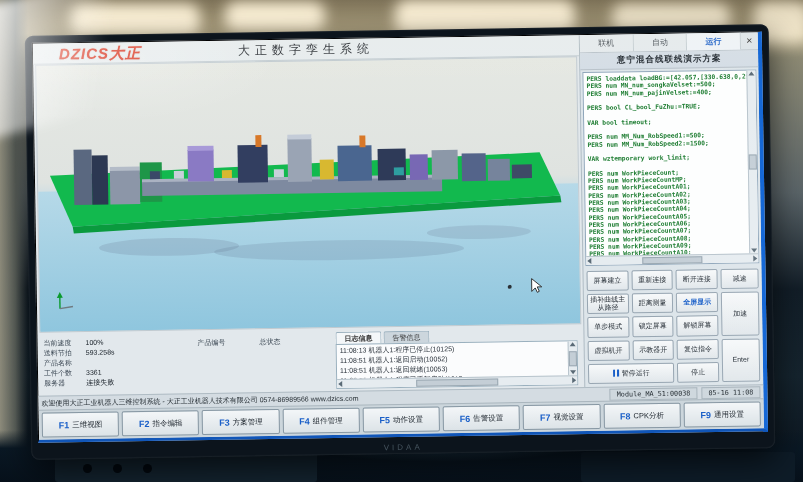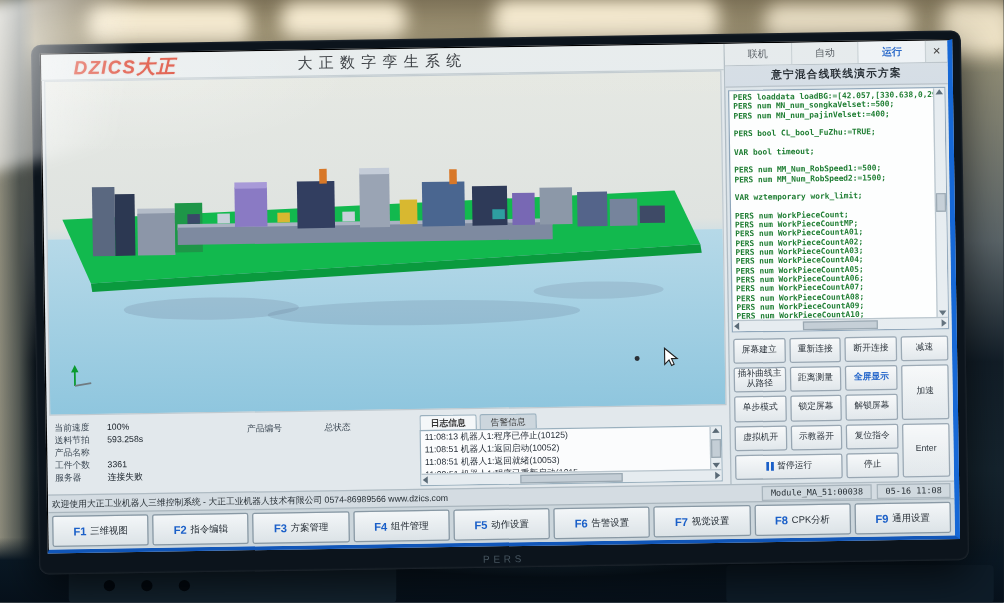--- a/index.html
+++ b/index.html
@@ -357,17 +357,17 @@
           <button class="fkey">
           <span class="fkey-num">F8</span>
           <span class="fkey-label">CPK分析</span>
         </button>
           <button class="fkey">
           <span class="fkey-num">F9</span>
           <span class="fkey-label">通用设置</span>
         </button>
         </div>
     </div>
-    <div class="brand">PERS</div>
+    <div class="brand">VIDAA</div>
   </div>
 
   <div class="streak"></div>
 </div>
 
 </body></html>

